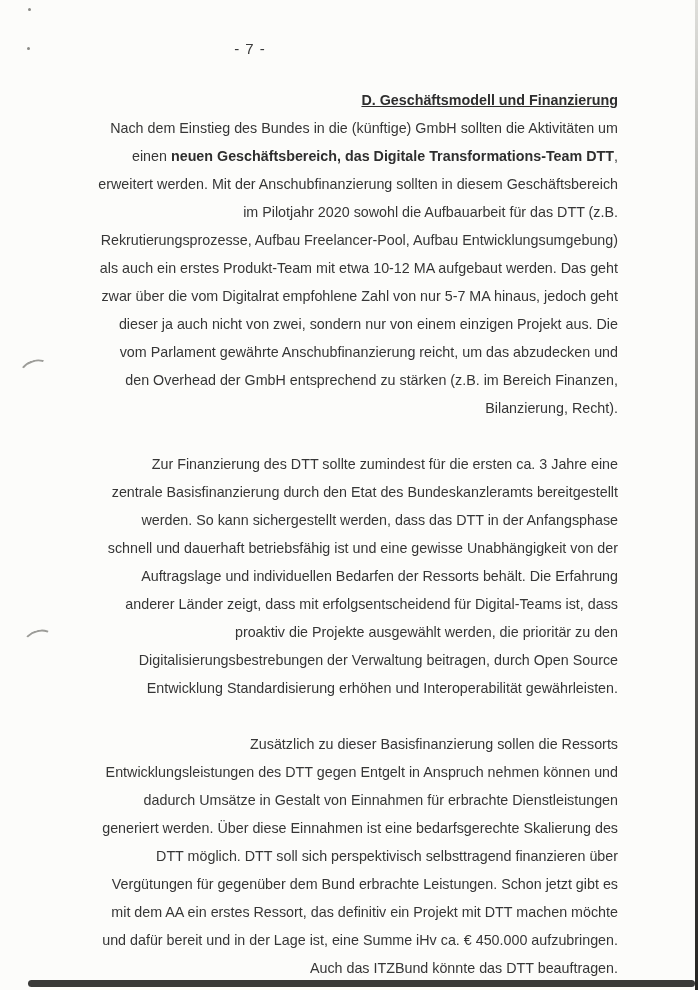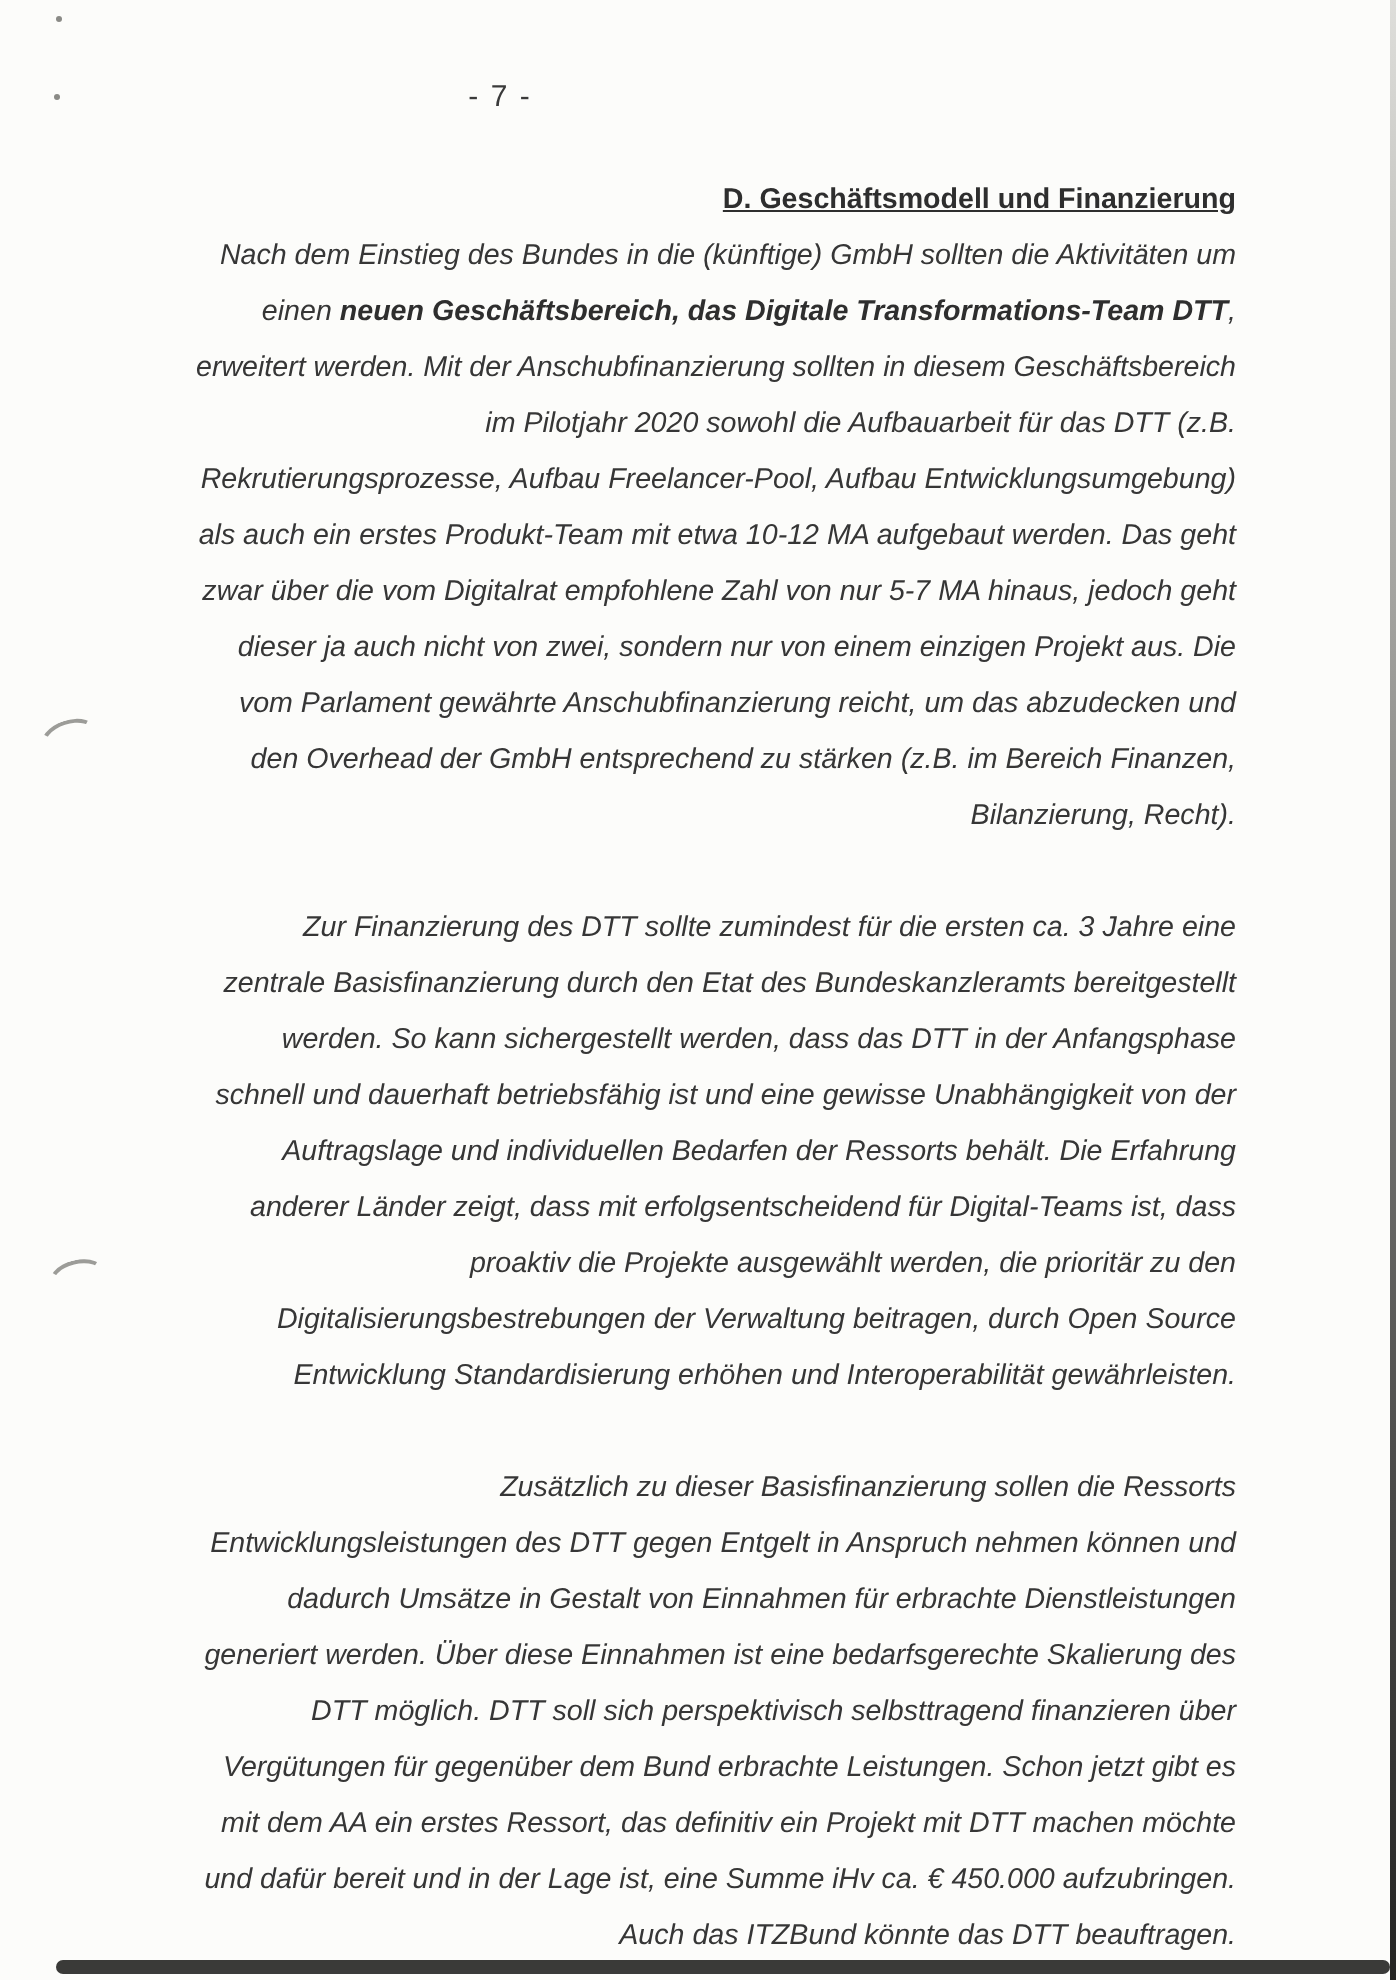--- a/index.html
+++ b/index.html
@@ -37,21 +37,20 @@
     text-align: right;
   }
   .heading {
     font-weight: bold;
     text-decoration: underline;
     color: #2e2e2e;
     margin: 0;
   }
   .text-block p {
     margin: 0 0 28px 0;
-    font-style: italic;
   }
   .text-block p:last-child {
     margin-bottom: 13px;
   }
   .b {
     font-weight: bold;
     color: #2e2e2e;
   }
   
   .speck {

